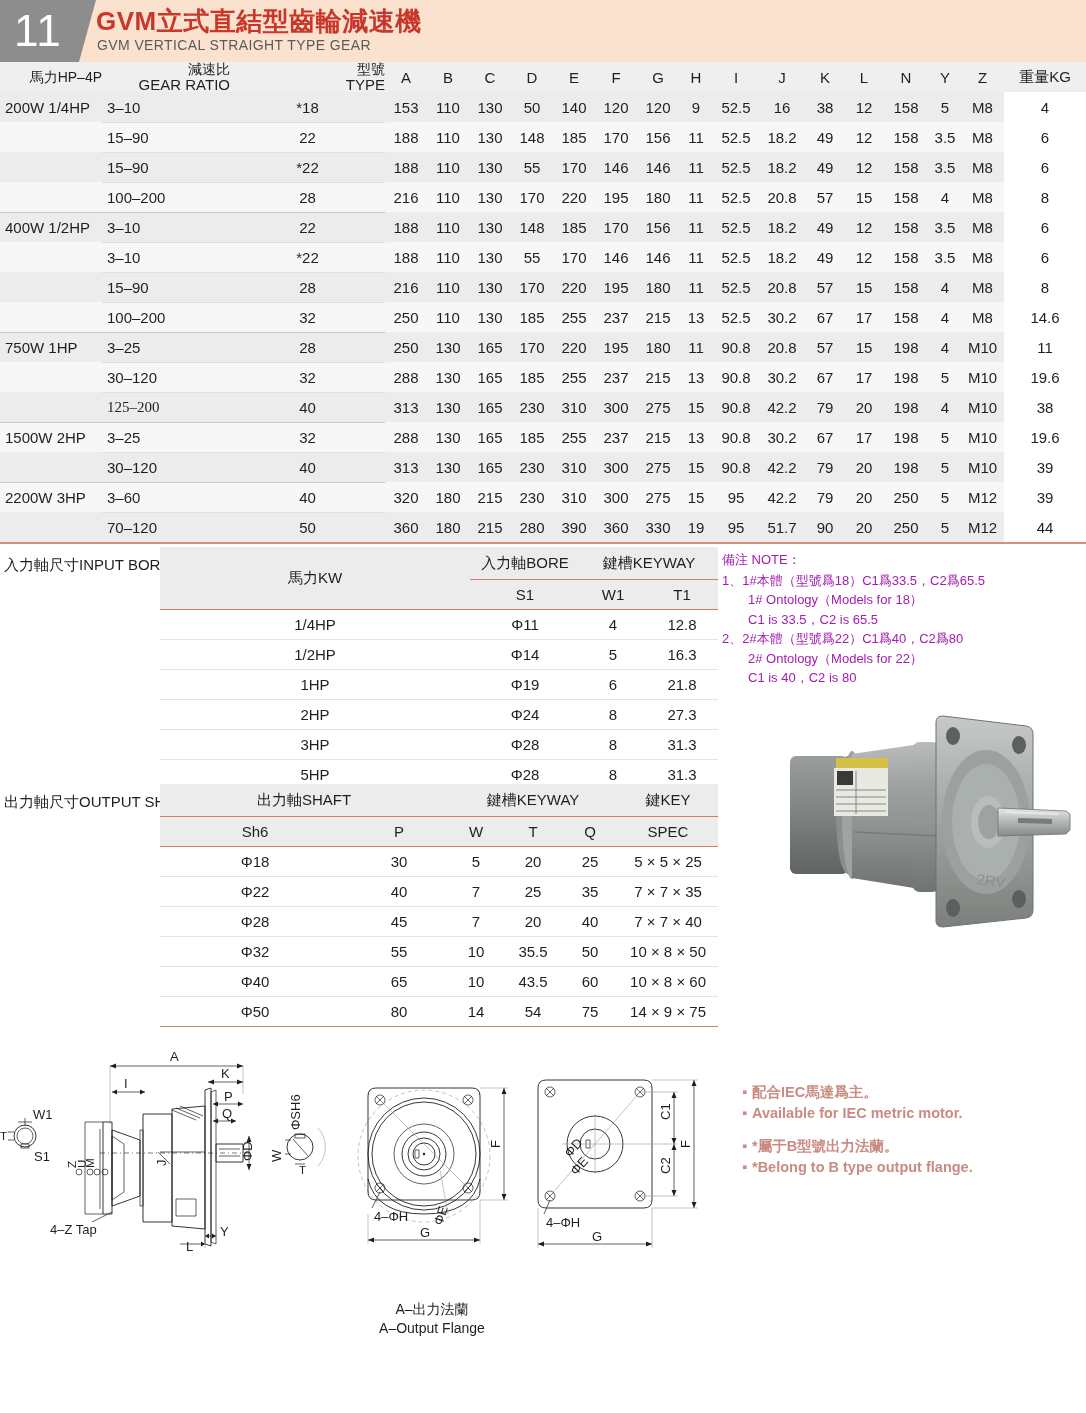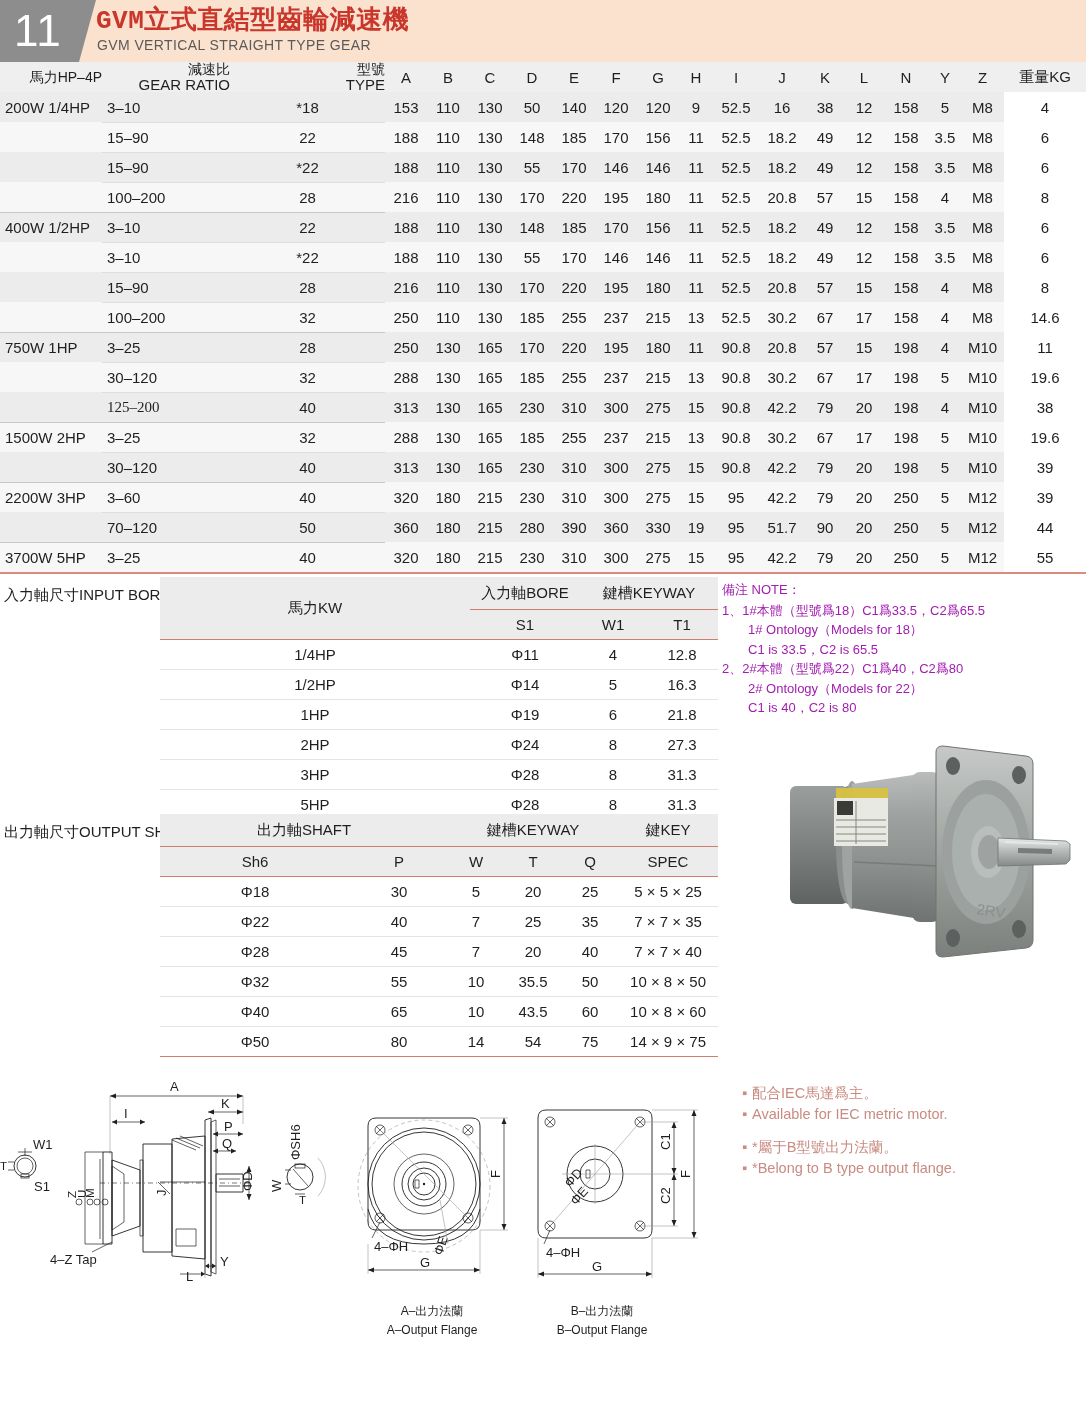--- a/index.html
+++ b/index.html
@@ -29,21 +29,21 @@
     clip-path: polygon(0 0, 100% 0, 50% 100%, 0% 100%);
   }
   .header-num {
     position: absolute; left: 14px; top: 1px;
     font-size: 44px; color: #ffffff; font-weight: 400;
     letter-spacing: 1px; line-height: 60px;
   }
   .header-title-cn {
     position: absolute; left: 96px; top: 6px;
     font-size: 26px; color: #c9372c; font-weight: 700;
-    letter-spacing: 0.5px; line-height: 30px; font-family: Liberation Mono, monospace;
+    letter-spacing: 0.5px; line-height: 30px;
   }
   .header-title-en {
     position: absolute; left: 97px; top: 37px;
     font-size: 14px; color: #5a5a5a; font-weight: 400;
     letter-spacing: 0.4px; line-height: 16px;
   }
 
   
   table.main { border-collapse: collapse; width: 1086px; table-layout: fixed; }
   table.main th, table.main td {
@@ -101,30 +101,30 @@
   .note-block .indent { padding-left: 26px; }
 
   
   .photo-wrap {
     position: absolute; left: 790px; top: 170px; width: 290px; height: 235px;
   }
 
   
   .bottom { position: relative; width: 1086px; height: 280px; }
   .bullets {
-    position: absolute; left: 742px; top: 9px; width: 340px;
-    font-size: 14.5px; line-height: 21px; color: #c98b82;
+    position: absolute; left: 742px; top: 38px; width: 340px;
+    font-size: 14.5px; line-height: 21px; color: #c98b82; font-weight: bold;
   }
   .bullets .b { white-space: nowrap; }
   .bullets .gap { height: 12px; }
   .bullets .dot { display: inline-block; width: 10px; color: #c98b82; }
 
   .flange-caption {
     position: absolute; text-align: center; width: 170px;
-    font-size: 12px; line-height: 19px; color: #1f1f1f;
+    font-size: 14px; line-height: 19px; color: #1f1f1f; margin-top: 28px;
   }
   #cap-a { left: 347px; top: 228px; }
   #cap-b { left: 517px; top: 228px; }
 
   svg { display: block; }
   .dl { stroke: #1f1f1f; stroke-width: 0.9; fill: none; }
   .dl-thin { stroke: #1f1f1f; stroke-width: 0.7; fill: none; }
   .dl-dash { stroke: #1f1f1f; stroke-width: 0.6; fill: none; stroke-dasharray: 5 3 1 3; }
   .dl-light { stroke: #9a9a9a; stroke-width: 0.6; fill: none; }
   .dtxt { font-family: "Liberation Sans", sans-serif; font-size: 13px; fill: #1f1f1f; }
@@ -510,41 +510,20 @@
         <td class="cell-ctr">19</td>
         <td class="cell-ctr">95</td>
         <td class="cell-ctr">51.7</td>
         <td class="cell-ctr">90</td>
         <td class="cell-ctr">20</td>
         <td class="cell-ctr">250</td>
         <td class="cell-ctr">5</td>
         <td class="cell-ctr">M12</td>
         <td class="cell-ctr col-weight">44</td>
       </tr>
-      <tr class="plain grp-start">
-        <td class="cell-left grp-sep">3700W 5HP</td>
-        <td class="cell-left grp-sep">3–25</td>
-        <td class="cell-ctr grp-sep">40</td>
-        <td class="cell-ctr">320</td>
-        <td class="cell-ctr">180</td>
-        <td class="cell-ctr">215</td>
-        <td class="cell-ctr">230</td>
-        <td class="cell-ctr">310</td>
-        <td class="cell-ctr">300</td>
-        <td class="cell-ctr">275</td>
-        <td class="cell-ctr">15</td>
-        <td class="cell-ctr">95</td>
-        <td class="cell-ctr">42.2</td>
-        <td class="cell-ctr">79</td>
-        <td class="cell-ctr">20</td>
-        <td class="cell-ctr">250</td>
-        <td class="cell-ctr">5</td>
-        <td class="cell-ctr">M12</td>
-        <td class="cell-ctr col-weight">55</td>
-      </tr>
     </tbody>
 </table>
 <div class="table-bottom-rule"></div>
 
 <div class="mid">
 
   <div class="sec-label" id="input-bore-label">入力軸尺寸INPUT BORE</div>
   <div class="sec-label" id="output-shaft-label">出力軸尺寸OUTPUT SHAFT</div>
 
   <table class="sub" style="position:absolute; left:150px; top:3px; width:568px;">
@@ -1025,17 +1004,13 @@
       <text class="dtxt" x="168" y="74" transform="rotate(-90 168 74)">F</text>
       <line x1="130" y1="6" x2="176" y2="6" class="dl-light"></line>
       <line x1="130" y1="134" x2="176" y2="134" class="dl-light"></line>
     </svg>
   </div>
 
   <div class="flange-caption" id="cap-a">
     <div>A–出力法蘭</div>
     <div>A–Output Flange</div>
   </div>
-  <div class="flange-caption" id="cap-b">
-    <div>B–出力法蘭</div>
-    <div>B–Output Flange</div>
-  </div>
 </div>
 
 </body></html>

